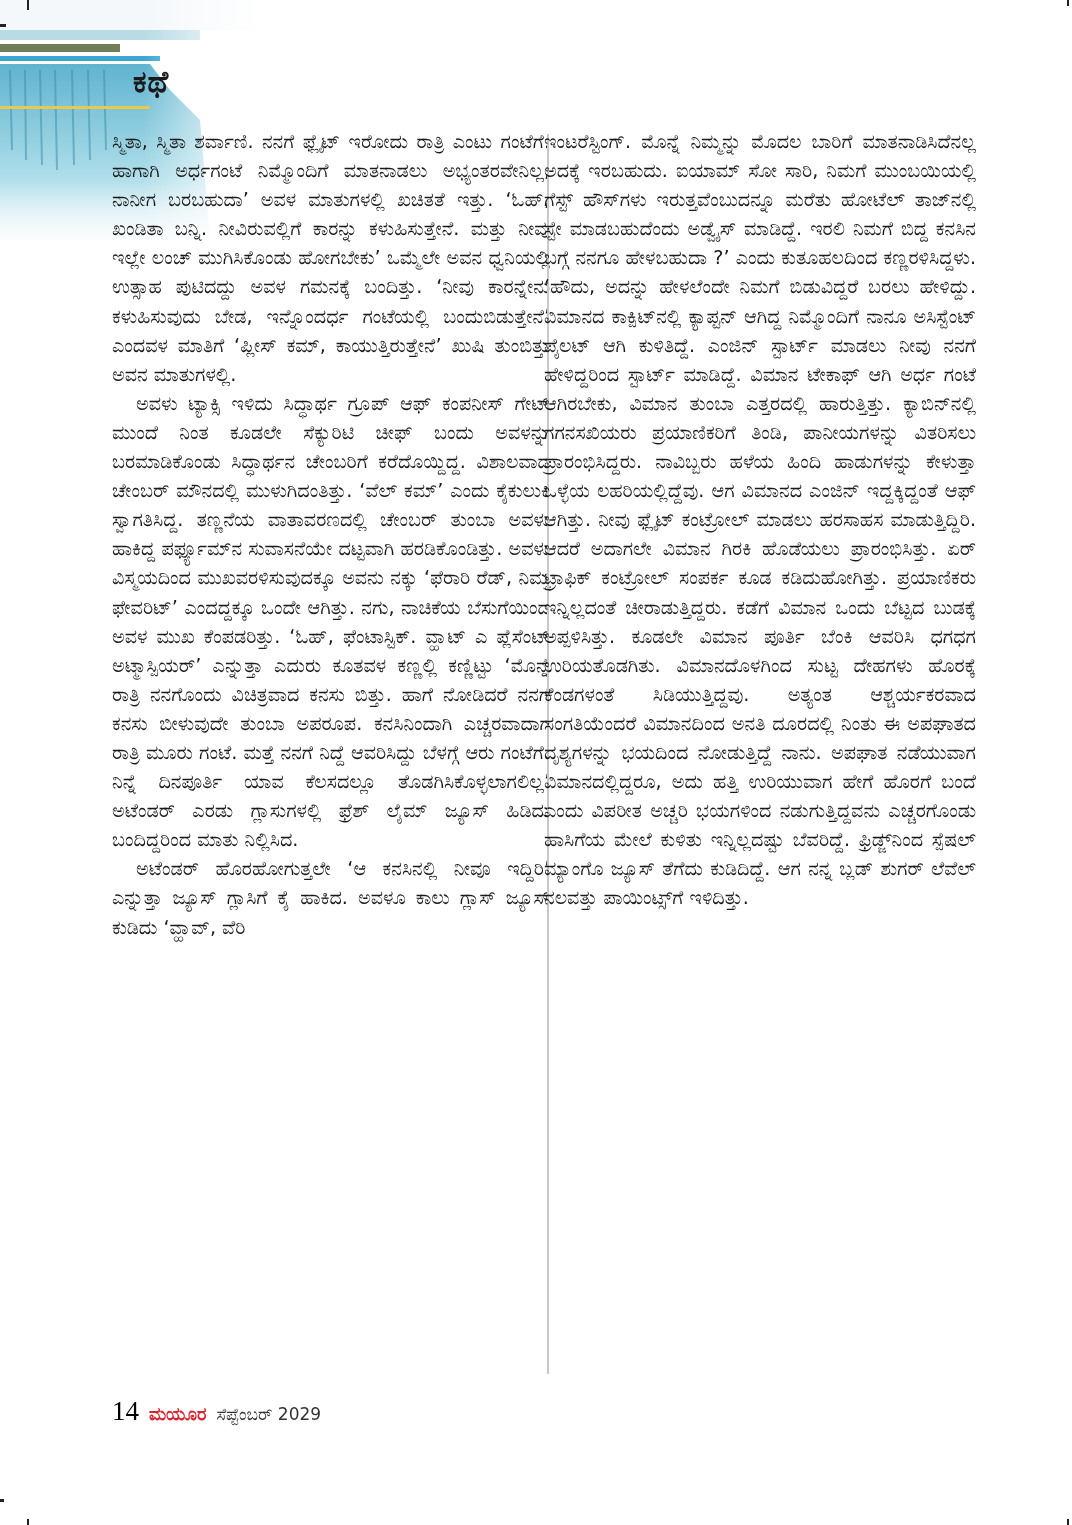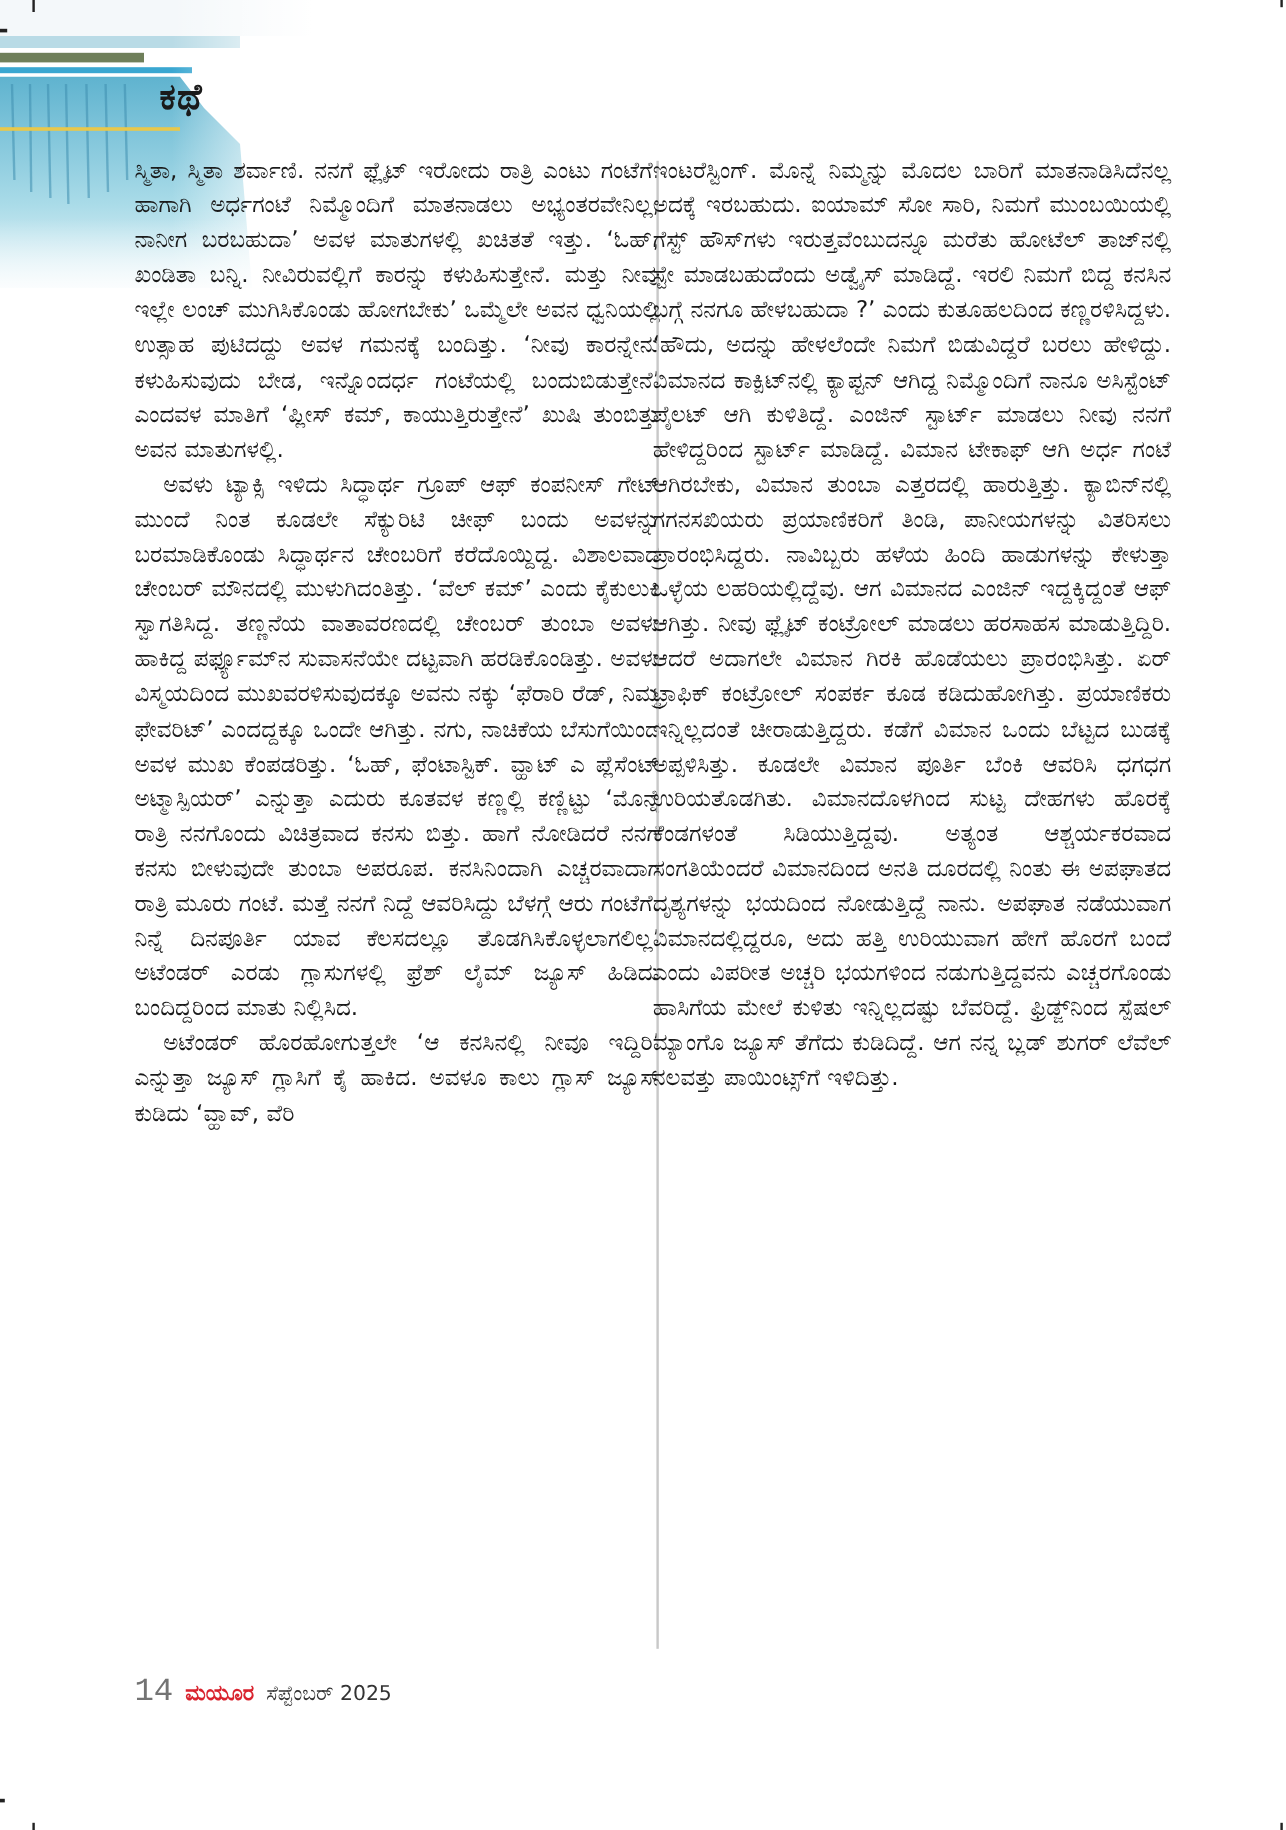--- a/index.html
+++ b/index.html
@@ -19,21 +19,21 @@
   .column { position:absolute; top:127px; width:438px; font-size:19.2px; line-height:29.1px;
             text-align:justify; }
   .col-left { left:112px; }
   .col-right { left:544px; width:432px; }
   .column p { margin:0; }
   .column p.indent { text-indent:24px; }
 
   .col-divider { position:absolute; left:547px; top:134px; width:2px; height:1240px; background:#c8c8c8; }
 
   .folio { position:absolute; left:112px; top:1396px; display:flex; align-items:baseline; gap:10px; }
-  .folio .page-num { font-size:27px; color:#737373; font-family:Liberation Mono, monospace; }
+  .folio .page-num { font-size:27px; color:#000000; font-family:Liberation Serif, serif; }
   .folio .mag-name { font-size:18px; font-weight:bold; color:#d9232e; }
   .folio .issue { font-size:17px; color:#333; }
 </style>
 </head>
 <body>
 
 <div class="waterfall">
   <svg viewBox="0 0 260 260" preserveAspectRatio="none">
     <defs>
       <linearGradient id="fade" x1="0" y1="0" x2="1" y2="0">
@@ -89,14 +89,14 @@
 
 <div class="col-divider"></div>
 
 <div class="column col-right">
   <p>ಇಂಟರೆಸ್ಟಿಂಗ್. ಮೊನ್ನೆ ನಿಮ್ಮನ್ನು ಮೊದಲ ಬಾರಿಗೆ ಮಾತನಾಡಿಸಿದೆನಲ್ಲ ಅದಕ್ಕೆ ಇರಬಹುದು. ಐಯಾಮ್ ಸೋ ಸಾರಿ, ನಿಮಗೆ ಮುಂಬಯಿಯಲ್ಲಿ ಗೆಸ್ಟ್ ಹೌಸ್‌ಗಳು ಇರುತ್ತವೆಂಬುದನ್ನೂ ಮರೆತು ಹೋಟೆಲ್ ತಾಜ್‌ನಲ್ಲಿ ಸ್ಟೇ ಮಾಡಬಹುದೆಂದು ಅಡ್ವೈಸ್ ಮಾಡಿದ್ದೆ. ಇರಲಿ ನಿಮಗೆ ಬಿದ್ದ ಕನಸಿನ ಬಗ್ಗೆ ನನಗೂ ಹೇಳಬಹುದಾ ?’ ಎಂದು ಕುತೂಹಲದಿಂದ ಕಣ್ಣರಳಿಸಿದ್ದಳು. ‘ಹೌದು, ಅದನ್ನು ಹೇಳಲೆಂದೇ ನಿಮಗೆ ಬಿಡುವಿದ್ದರೆ ಬರಲು ಹೇಳಿದ್ದು. ವಿಮಾನದ ಕಾಕ್ಪಿಟ್‌ನಲ್ಲಿ ಕ್ಯಾಪ್ಟನ್ ಆಗಿದ್ದ ನಿಮ್ಮೊಂದಿಗೆ ನಾನೂ ಅಸಿಸ್ಟೆಂಟ್ ಪೈಲಟ್ ಆಗಿ ಕುಳಿತಿದ್ದೆ. ಎಂಜಿನ್ ಸ್ಟಾರ್ಟ್ ಮಾಡಲು ನೀವು ನನಗೆ ಹೇಳಿದ್ದರಿಂದ ಸ್ಟಾರ್ಟ್ ಮಾಡಿದ್ದೆ. ವಿಮಾನ ಟೇಕಾಫ್ ಆಗಿ ಅರ್ಧ ಗಂಟೆ ಆಗಿರಬೇಕು, ವಿಮಾನ ತುಂಬಾ ಎತ್ತರದಲ್ಲಿ ಹಾರುತ್ತಿತ್ತು. ಕ್ಯಾಬಿನ್‌ನಲ್ಲಿ ಗಗನಸಖಿಯರು ಪ್ರಯಾಣಿಕರಿಗೆ ತಿಂಡಿ, ಪಾನೀಯಗಳನ್ನು ವಿತರಿಸಲು ಪ್ರಾರಂಭಿಸಿದ್ದರು. ನಾವಿಬ್ಬರು ಹಳೆಯ ಹಿಂದಿ ಹಾಡುಗಳನ್ನು ಕೇಳುತ್ತಾ ಒಳ್ಳೆಯ ಲಹರಿಯಲ್ಲಿದ್ದೆವು. ಆಗ ವಿಮಾನದ ಎಂಜಿನ್ ಇದ್ದಕ್ಕಿದ್ದಂತೆ ಆಫ್ ಆಗಿತ್ತು. ನೀವು ಫ್ಲೈಟ್ ಕಂಟ್ರೋಲ್ ಮಾಡಲು ಹರಸಾಹಸ ಮಾಡುತ್ತಿದ್ದಿರಿ. ಆದರೆ ಅದಾಗಲೇ ವಿಮಾನ ಗಿರಕಿ ಹೊಡೆಯಲು ಪ್ರಾರಂಭಿಸಿತ್ತು. ಏರ್ ಟ್ರಾಫಿಕ್ ಕಂಟ್ರೋಲ್ ಸಂಪರ್ಕ ಕೂಡ ಕಡಿದುಹೋಗಿತ್ತು. ಪ್ರಯಾಣಿಕರು ಇನ್ನಿಲ್ಲದಂತೆ ಚೀರಾಡುತ್ತಿದ್ದರು. ಕಡೆಗೆ ವಿಮಾನ ಒಂದು ಬೆಟ್ಟದ ಬುಡಕ್ಕೆ ಅಪ್ಪಳಿಸಿತ್ತು. ಕೂಡಲೇ ವಿಮಾನ ಪೂರ್ತಿ ಬೆಂಕಿ ಆವರಿಸಿ ಧಗಧಗ ಉರಿಯತೊಡಗಿತು. ವಿಮಾನದೊಳಗಿಂದ ಸುಟ್ಟ ದೇಹಗಳು ಹೊರಕ್ಕೆ ಕೆಂಡಗಳಂತೆ ಸಿಡಿಯುತ್ತಿದ್ದವು. ಅತ್ಯಂತ ಆಶ್ಚರ್ಯಕರವಾದ ಸಂಗತಿಯೆಂದರೆ ವಿಮಾನದಿಂದ ಅನತಿ ದೂರದಲ್ಲಿ ನಿಂತು ಈ ಅಪಘಾತದ ದೃಶ್ಯಗಳನ್ನು ಭಯದಿಂದ ನೋಡುತ್ತಿದ್ದೆ ನಾನು. ಅಪಘಾತ ನಡೆಯುವಾಗ ವಿಮಾನದಲ್ಲಿದ್ದರೂ, ಅದು ಹತ್ತಿ ಉರಿಯುವಾಗ ಹೇಗೆ ಹೊರಗೆ ಬಂದೆ ಎಂದು ವಿಪರೀತ ಅಚ್ಚರಿ ಭಯಗಳಿಂದ ನಡುಗುತ್ತಿದ್ದವನು ಎಚ್ಚರಗೊಂಡು ಹಾಸಿಗೆಯ ಮೇಲೆ ಕುಳಿತು ಇನ್ನಿಲ್ಲದಷ್ಟು ಬೆವರಿದ್ದೆ. ಫ್ರಿಡ್ಜ್‌ನಿಂದ ಸ್ಪೆಷಲ್ ಮ್ಯಾಂಗೊ ಜ್ಯೂಸ್ ತೆಗೆದು ಕುಡಿದಿದ್ದೆ. ಆಗ ನನ್ನ ಬ್ಲಡ್ ಶುಗರ್ ಲೆವೆಲ್ ನಲವತ್ತು ಪಾಯಿಂಟ್ಸ್‌ಗೆ ಇಳಿದಿತ್ತು.</p>
 </div>
 
 <div class="folio">
   <span class="page-num">14</span>
   <span class="mag-name">ಮಯೂರ</span>
-  <span class="issue">ಸೆಪ್ಟೆಂಬರ್ 2025</span>
+  <span class="issue">ಸೆಪ್ಟೆಂಬರ್ 2029</span>
 </div>
 
 </body></html>

